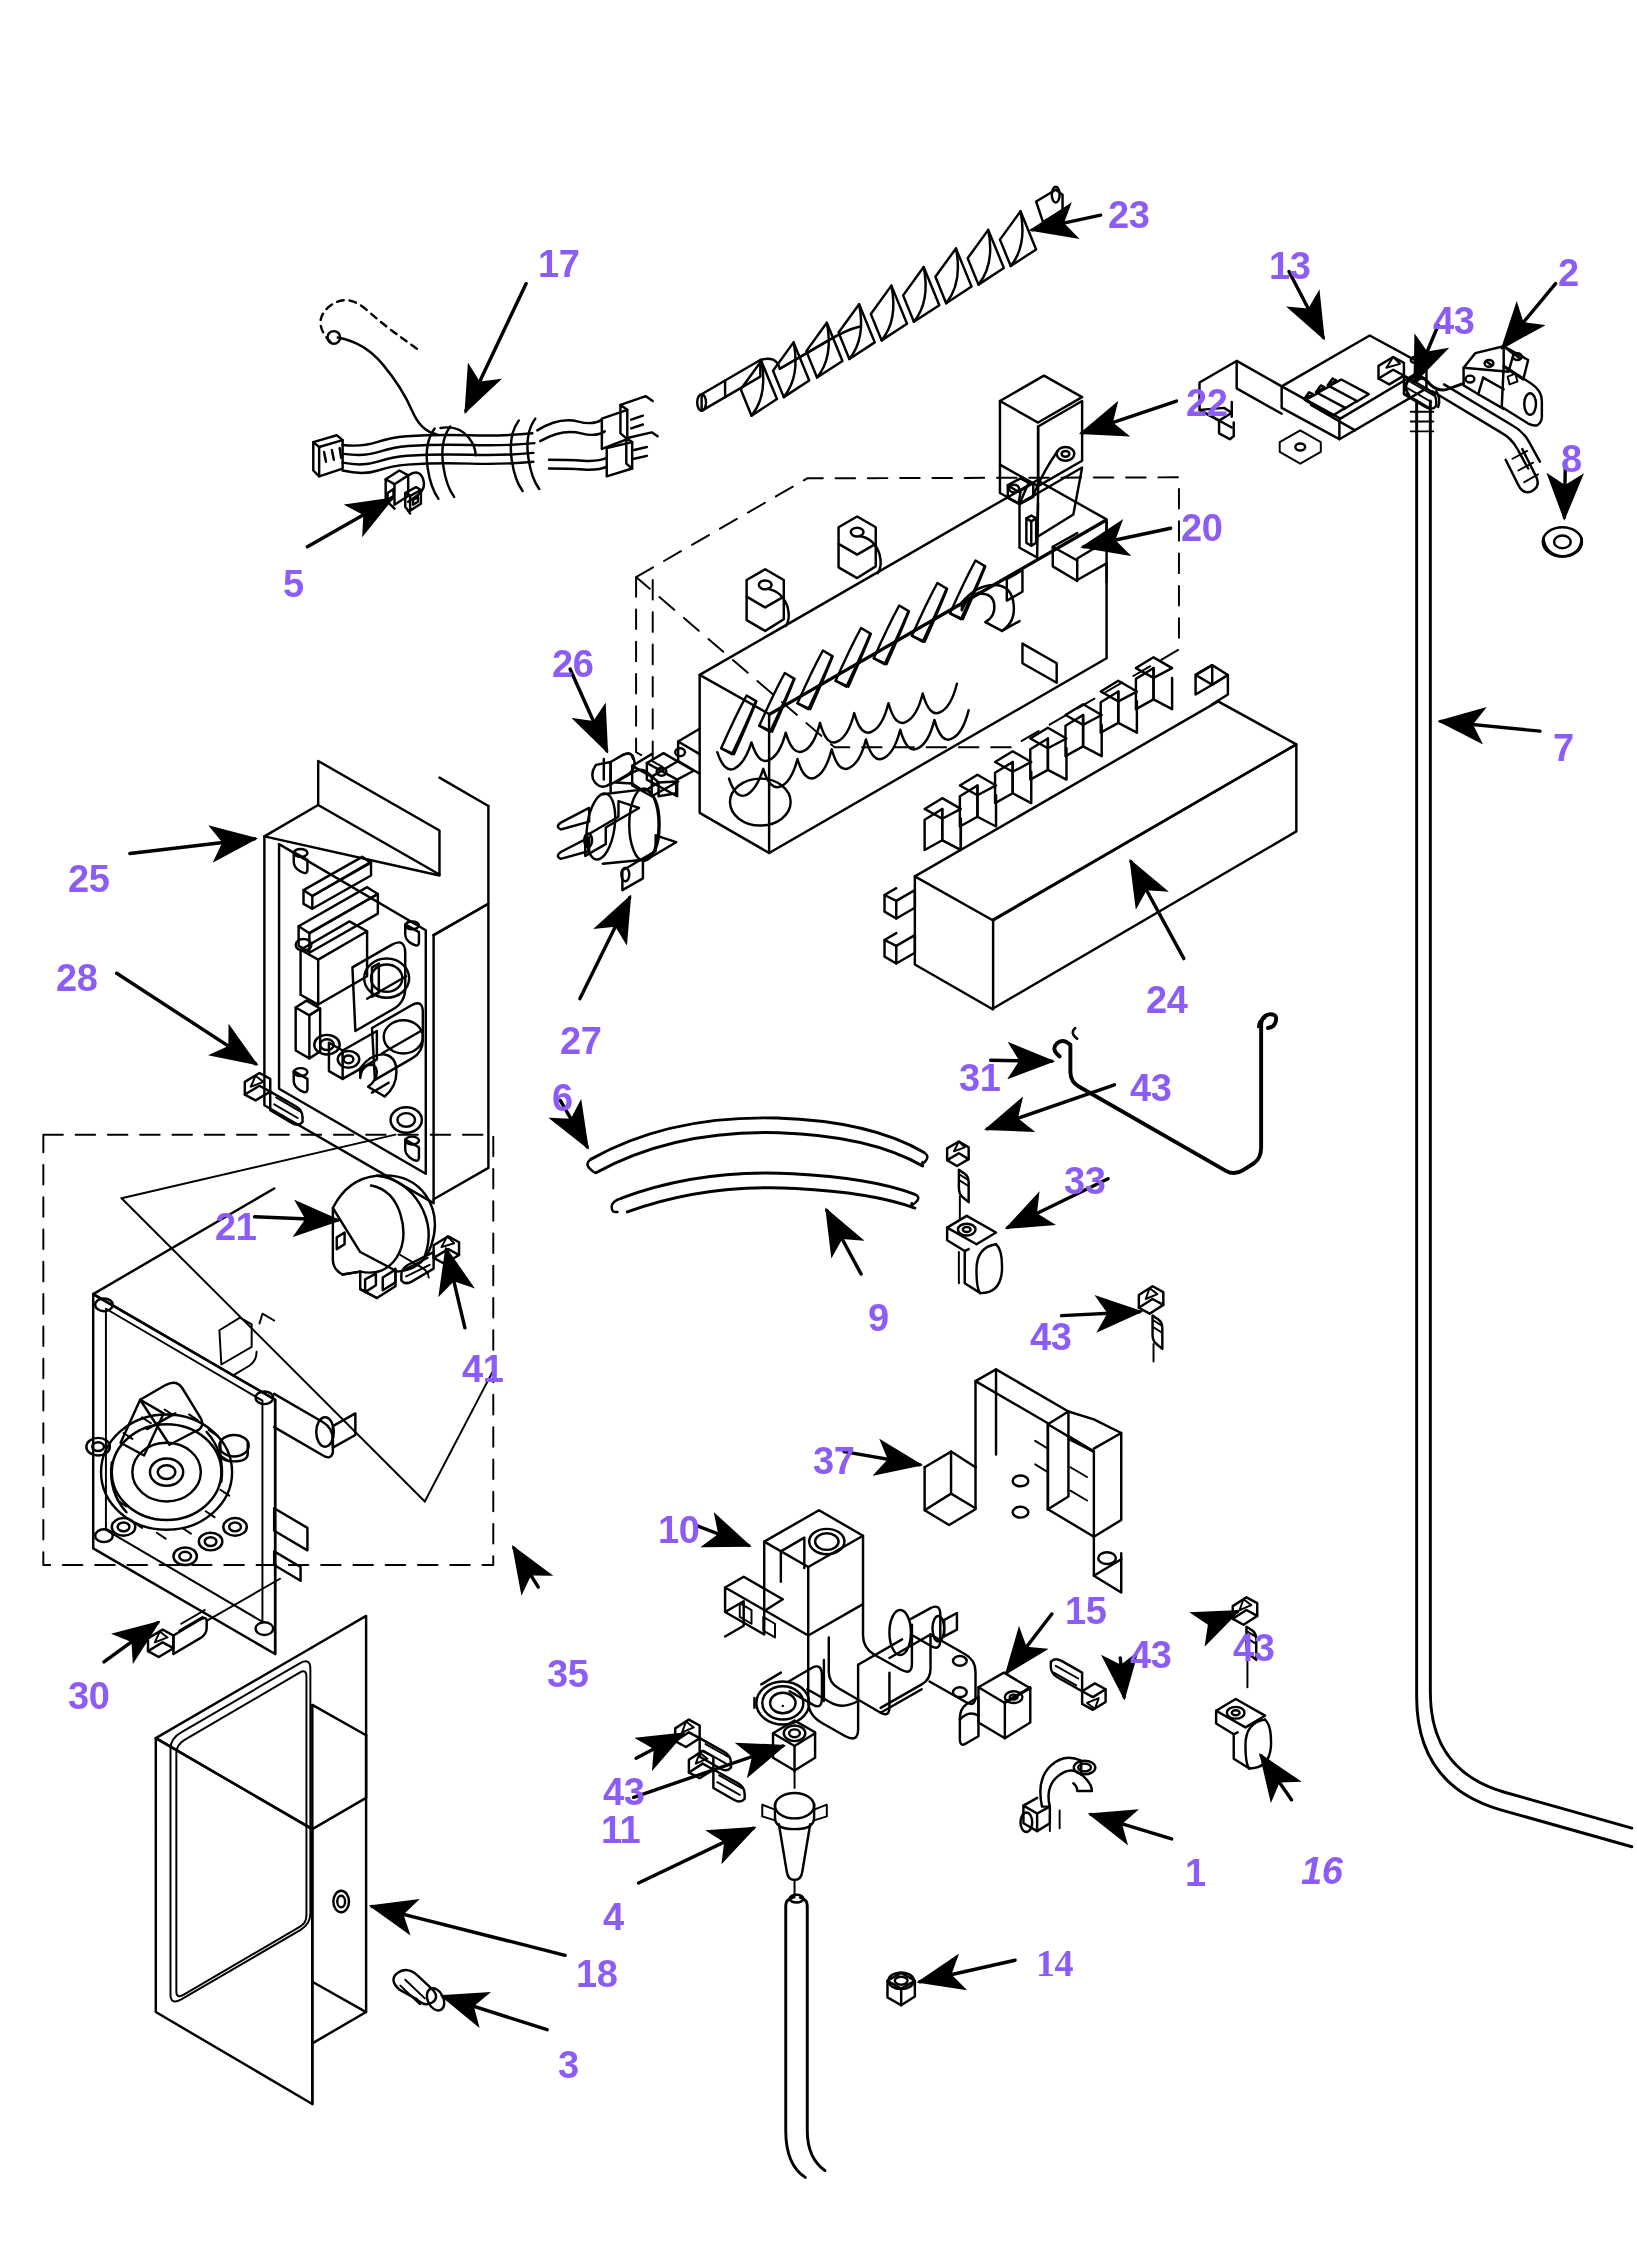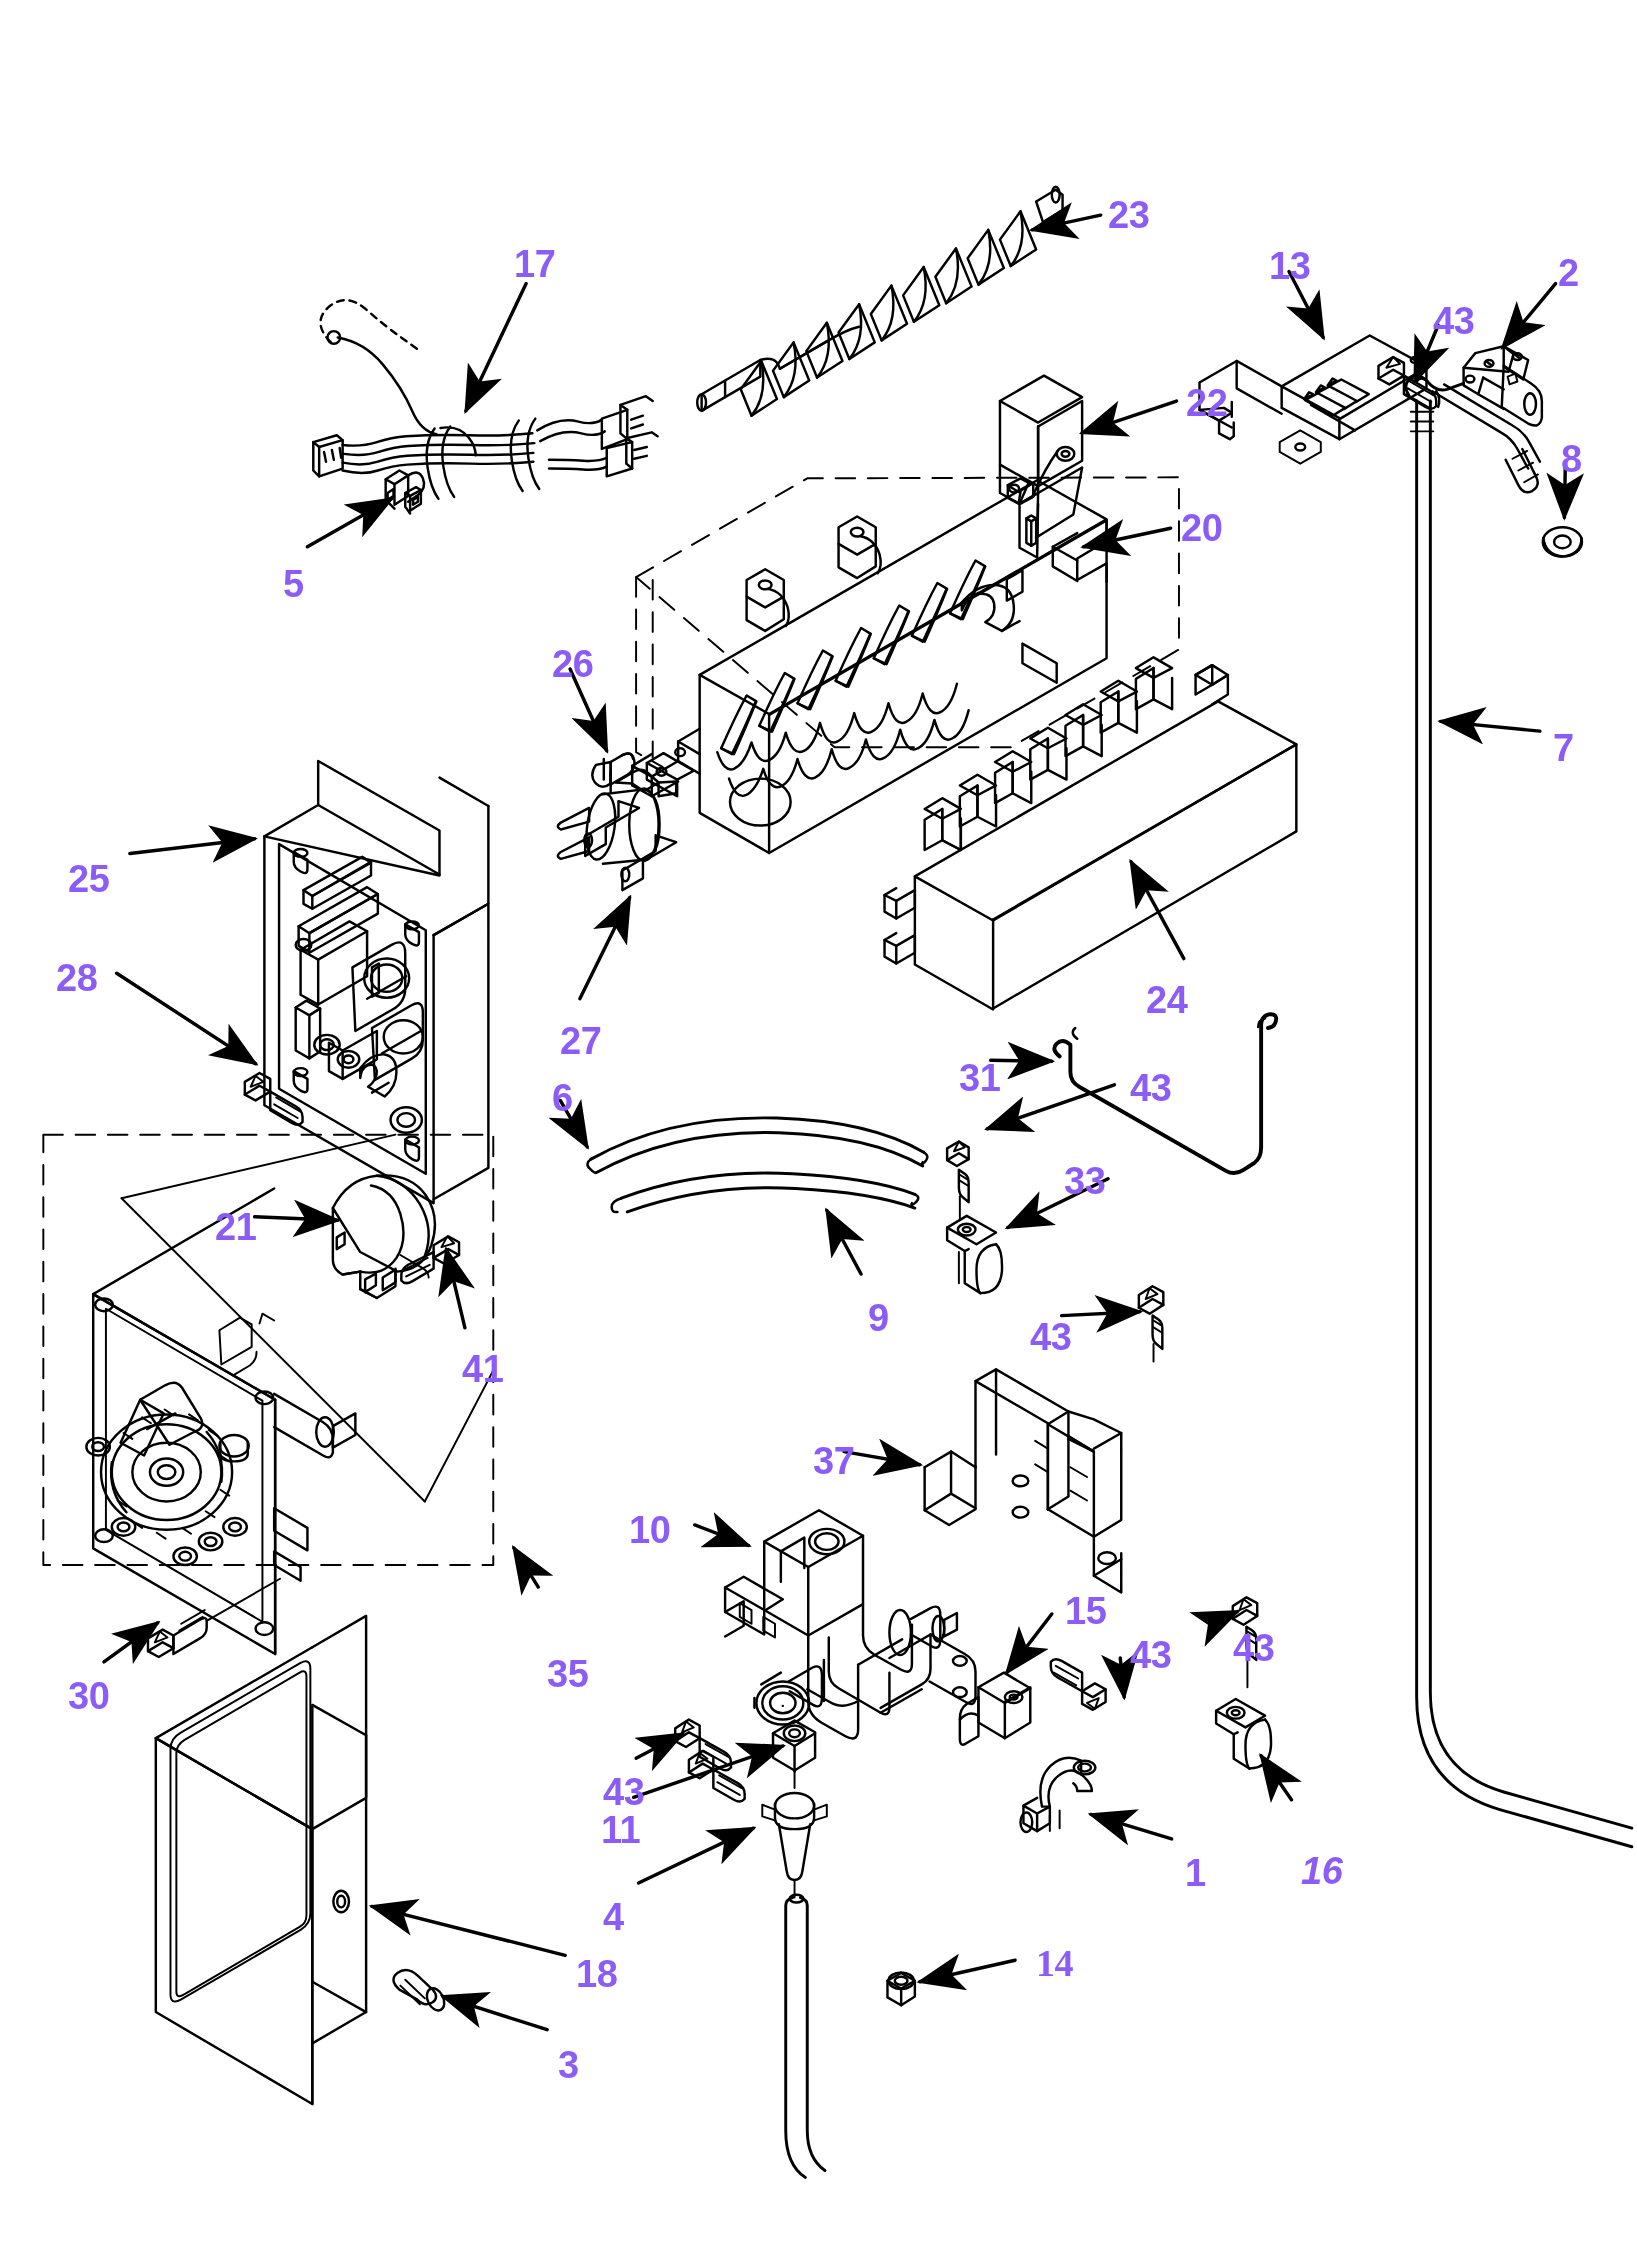--- a/index.html
+++ b/index.html
@@ -714,21 +714,21 @@
         <line x1="1118" y1="4150" x2="905" y2="4082"></line>
         <line x1="520" y1="2488" x2="690" y2="2495"></line>
         <line x1="950" y1="2715" x2="912" y2="2555"></line>
         <line x1="1100" y1="3245" x2="1050" y2="3165"></line>
         <line x1="212" y1="3398" x2="322" y2="3318"></line>
       </g>
     </g>
   </svg>
 
   <div id="callout-layer">
-      <div class="callout-label" style="left: 514px; top: 245px;">17</div>
+      <div class="callout-label" style="left: 538px; top: 245px;">17</div>
       <div class="callout-label" style="left: 1108px; top: 196px;">23</div>
       <div class="callout-label" style="left: 1269px; top: 247px;">13</div>
       <div class="callout-label" style="left: 1433px; top: 302px;">43</div>
       <div class="callout-label" style="left: 1558px; top: 254px;">2</div>
       <div class="callout-label" style="left: 1561px; top: 440px;">8</div>
       <div class="callout-label" style="left: 1186px; top: 384px;">22</div>
       <div class="callout-label" style="left: 1181px; top: 509px;">20</div>
       <div class="callout-label" style="left: 283px; top: 565px;">5</div>
       <div class="callout-label" style="left: 552px; top: 645px;">26</div>
       <div class="callout-label" style="left: 68px; top: 860px;">25</div>
@@ -736,21 +736,21 @@
       <div class="callout-label" style="left: 560px; top: 1022px;">27</div>
       <div class="callout-label" style="left: 1553px; top: 729px;">7</div>
       <div class="callout-label" style="left: 1146px; top: 981px;">24</div>
       <div class="callout-label" style="left: 959px; top: 1059px;">31</div>
       <div class="callout-label" style="left: 552px; top: 1079px;">6</div>
       <div class="callout-label" style="left: 868px; top: 1299px;">9</div>
       <div class="callout-label" style="left: 1130px; top: 1069px;">43</div>
       <div class="callout-label" style="left: 1064px; top: 1162px;">33</div>
       <div class="callout-label" style="left: 1030px; top: 1318px;">43</div>
       <div class="callout-label" style="left: 813px; top: 1442px;">37</div>
-      <div class="callout-label" style="left: 629px; top: 1511px;">10</div>
+      <div class="callout-label" style="left: 658px; top: 1511px;">10</div>
       <div class="callout-label" style="left: 1065px; top: 1592px;">15</div>
       <div class="callout-label" style="left: 1130px; top: 1636px;">43</div>
       <div class="callout-label" style="left: 1233px; top: 1629px;">43</div>
       <div class="callout-label" style="left: 1301px; top: 1852px; font-style: italic;">16</div>
       <div class="callout-label" style="left: 603px; top: 1773px;">43</div>
       <div class="callout-label" style="left: 601px; top: 1811px;">11</div>
       <div class="callout-label" style="left: 603px; top: 1898px;">4</div>
       <div class="callout-label" style="left: 1185px; top: 1854px;">1</div>
       <div class="callout-label" style="left: 1036px; top: 1944px; font-family: Liberation Serif, serif;">14</div>
       <div class="callout-label" style="left: 576px; top: 1944px; margin-top: 11px;">18</div>

